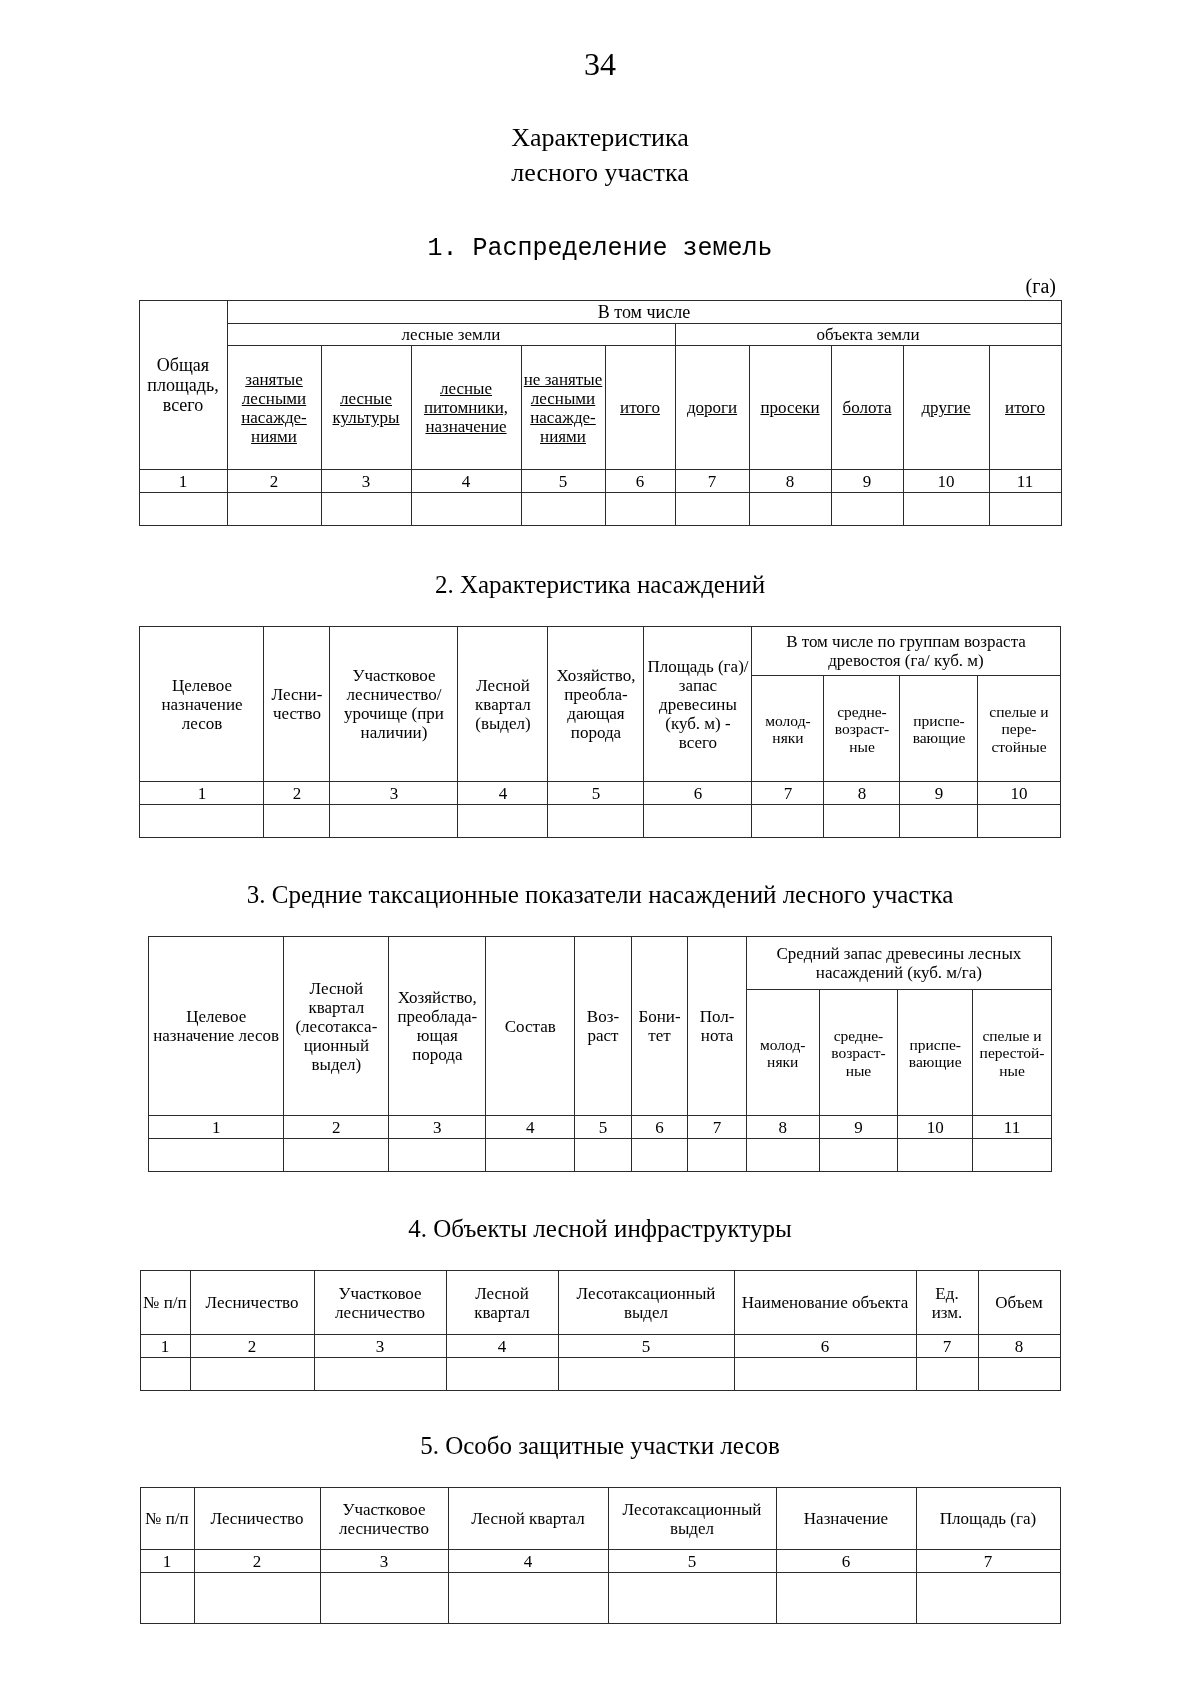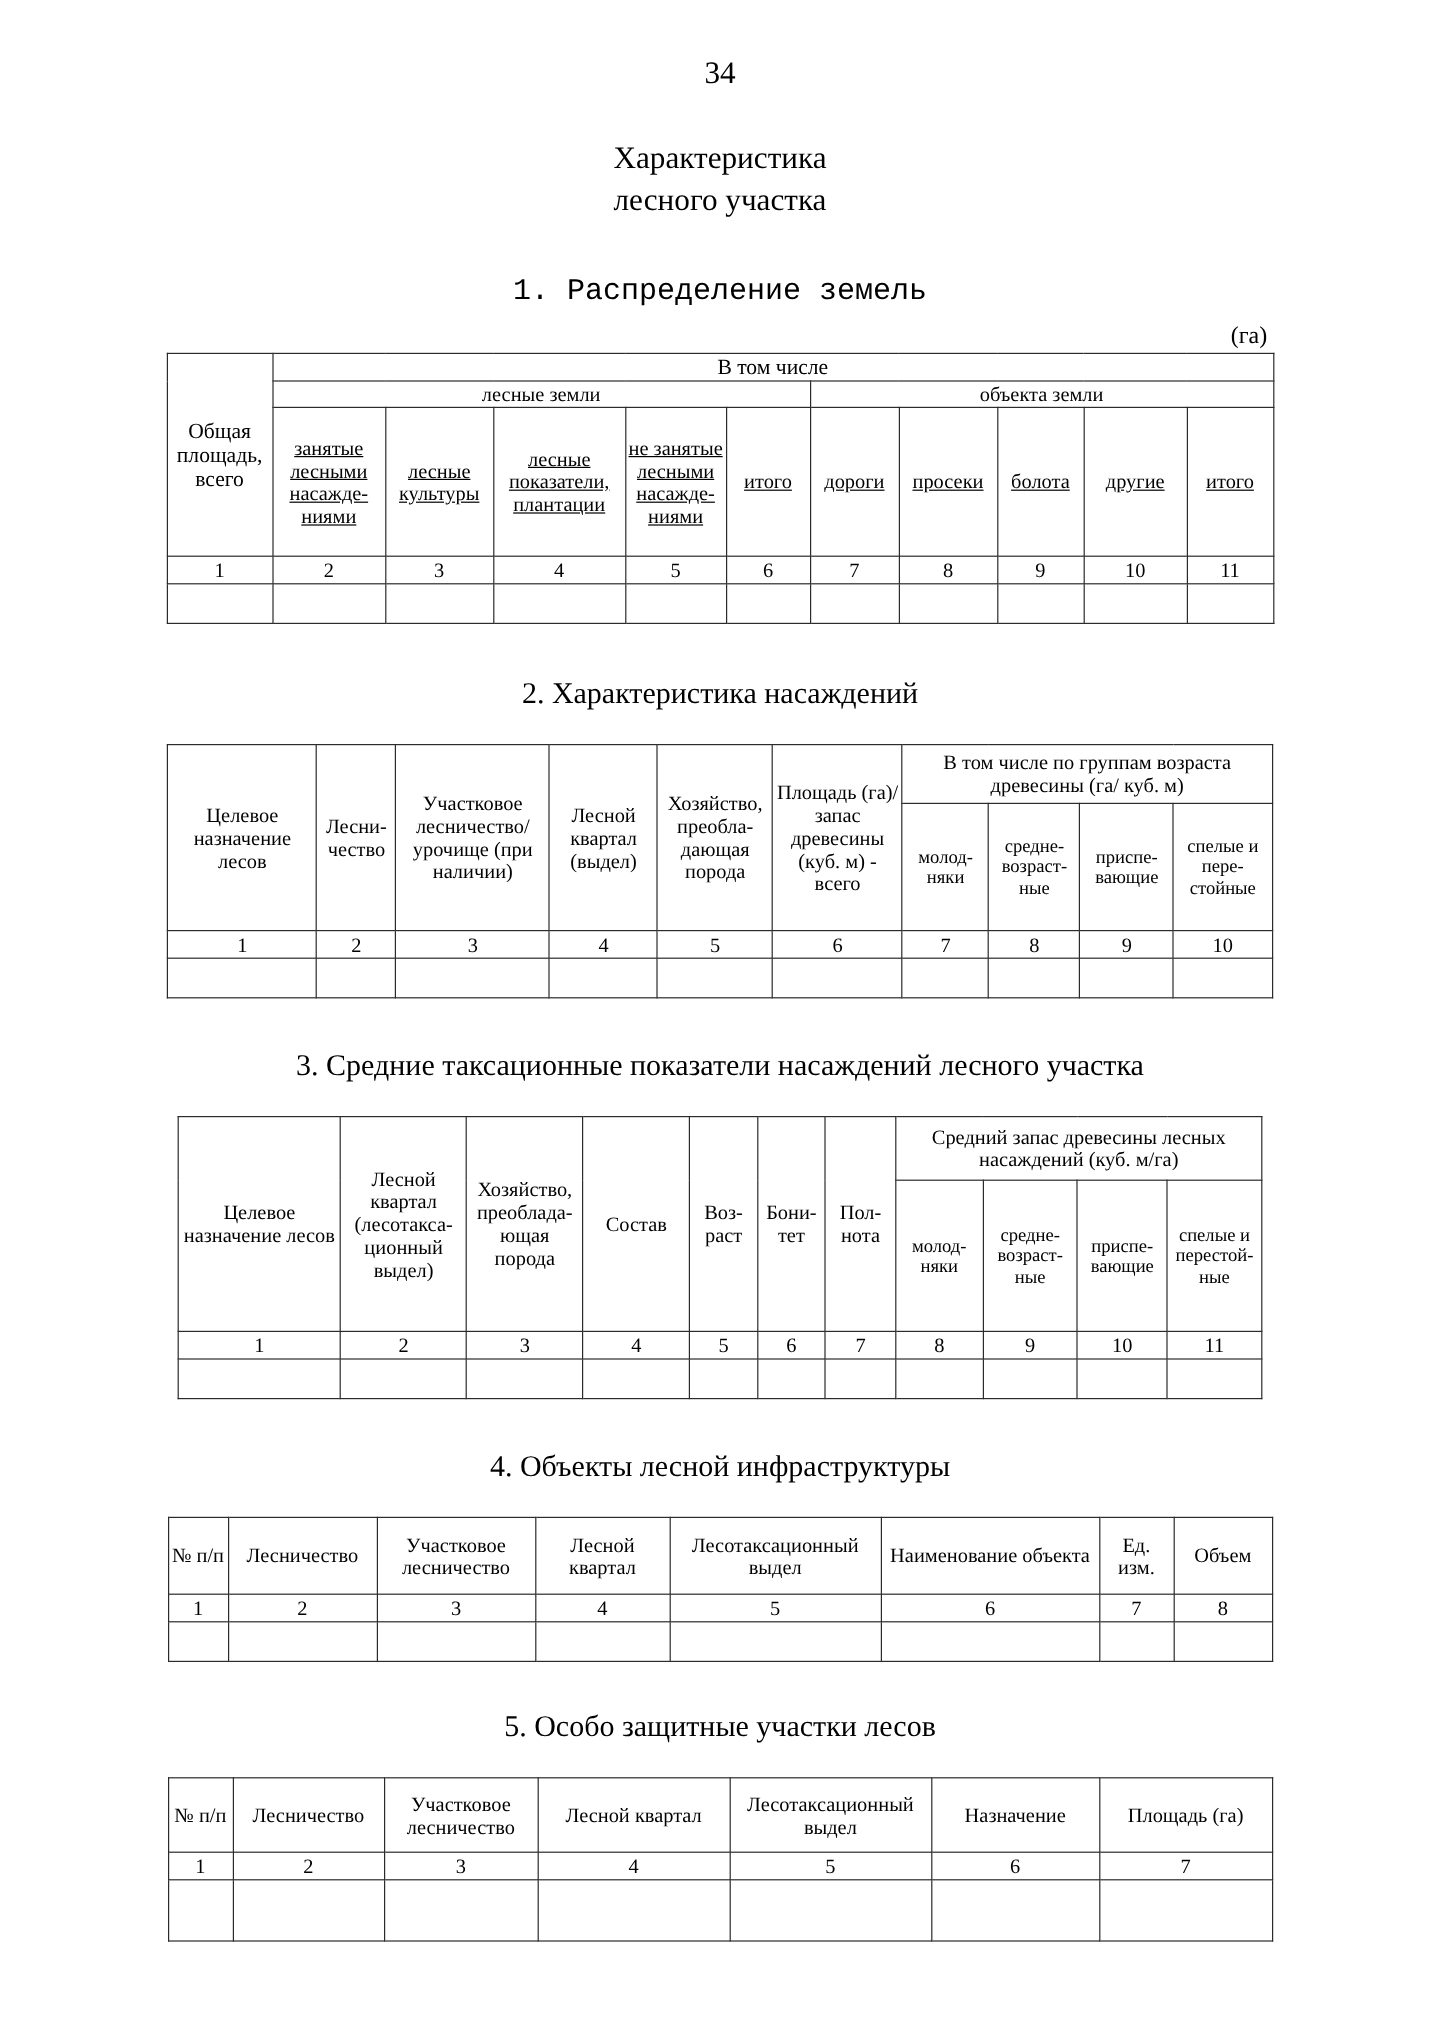--- a/index.html
+++ b/index.html
@@ -18,21 +18,21 @@
   }
   .page {
     width: 1200px;
     height: 1697px;
     box-sizing: border-box;
     padding: 0;
     position: relative;
   }
   .page-number {
     text-align: center;
-    font-size: 26px;
+    font-size: 32px;
     margin-top: 48px;
     line-height: 1;
   }
   .doc-title {
     text-align: center;
     font-size: 26px;
     line-height: 1.35;
     margin-top: 40px;
   }
   .doc-title div { white-space: nowrap; }
@@ -140,21 +140,21 @@
           <td rowspan="3" class="hd hd-lg">Общая площадь, всего</td>
           <td colspan="10" class="spanhead">В том числе</td>
         </tr>
         <tr>
           <td colspan="5" class="lvl2">лесные земли</td>
           <td colspan="5" class="lvl2">объекта земли</td>
         </tr>
         <tr class="colhead">
           <td class="hd">занятые лесными насажде-ниями</td>
           <td class="hd">лесные культуры</td>
-          <td class="hd">лесные показатели, плантации</td>
+          <td class="hd">лесные питомники, назначение</td>
           <td class="hd">не занятые лесными насажде-ниями</td>
           <td class="hd">итого</td>
           <td class="hd">дороги</td>
           <td class="hd">просеки</td>
           <td class="hd">болота</td>
           <td class="hd">другие</td>
           <td class="hd">итого</td>
         </tr>
         <tr class="numrow">
           <td>1</td>
@@ -203,21 +203,21 @@
         <col style="width:82px">
       </colgroup>
       <tbody>
         <tr>
           <td rowspan="2" class="hd">Целевое назначение лесов</td>
           <td rowspan="2" class="hd">Лесни-чество</td>
           <td rowspan="2" class="hd">Участковое лесничество/ урочище (при наличии)</td>
           <td rowspan="2" class="hd">Лесной квартал (выдел)</td>
           <td rowspan="2" class="hd">Хозяйство, преобла-дающая порода</td>
           <td rowspan="2" class="hd">Площадь (га)/запас древесины (куб. м) - всего</td>
-          <td colspan="4" class="hd" style="height:46px">В том числе по группам возраста древесины (га/ куб. м)</td>
+          <td colspan="4" class="hd" style="height:46px">В том числе по группам возраста древостоя (га/ куб. м)</td>
         </tr>
         <tr class="colhead">
           <td class="hd-sm">молод-няки</td>
           <td class="hd-sm">средне-возраст-ные</td>
           <td class="hd-sm">приспе-вающие</td>
           <td class="hd-sm">спелые и пере-стойные</td>
         </tr>
         <tr class="numrow">
           <td>1</td>
           <td>2</td>

